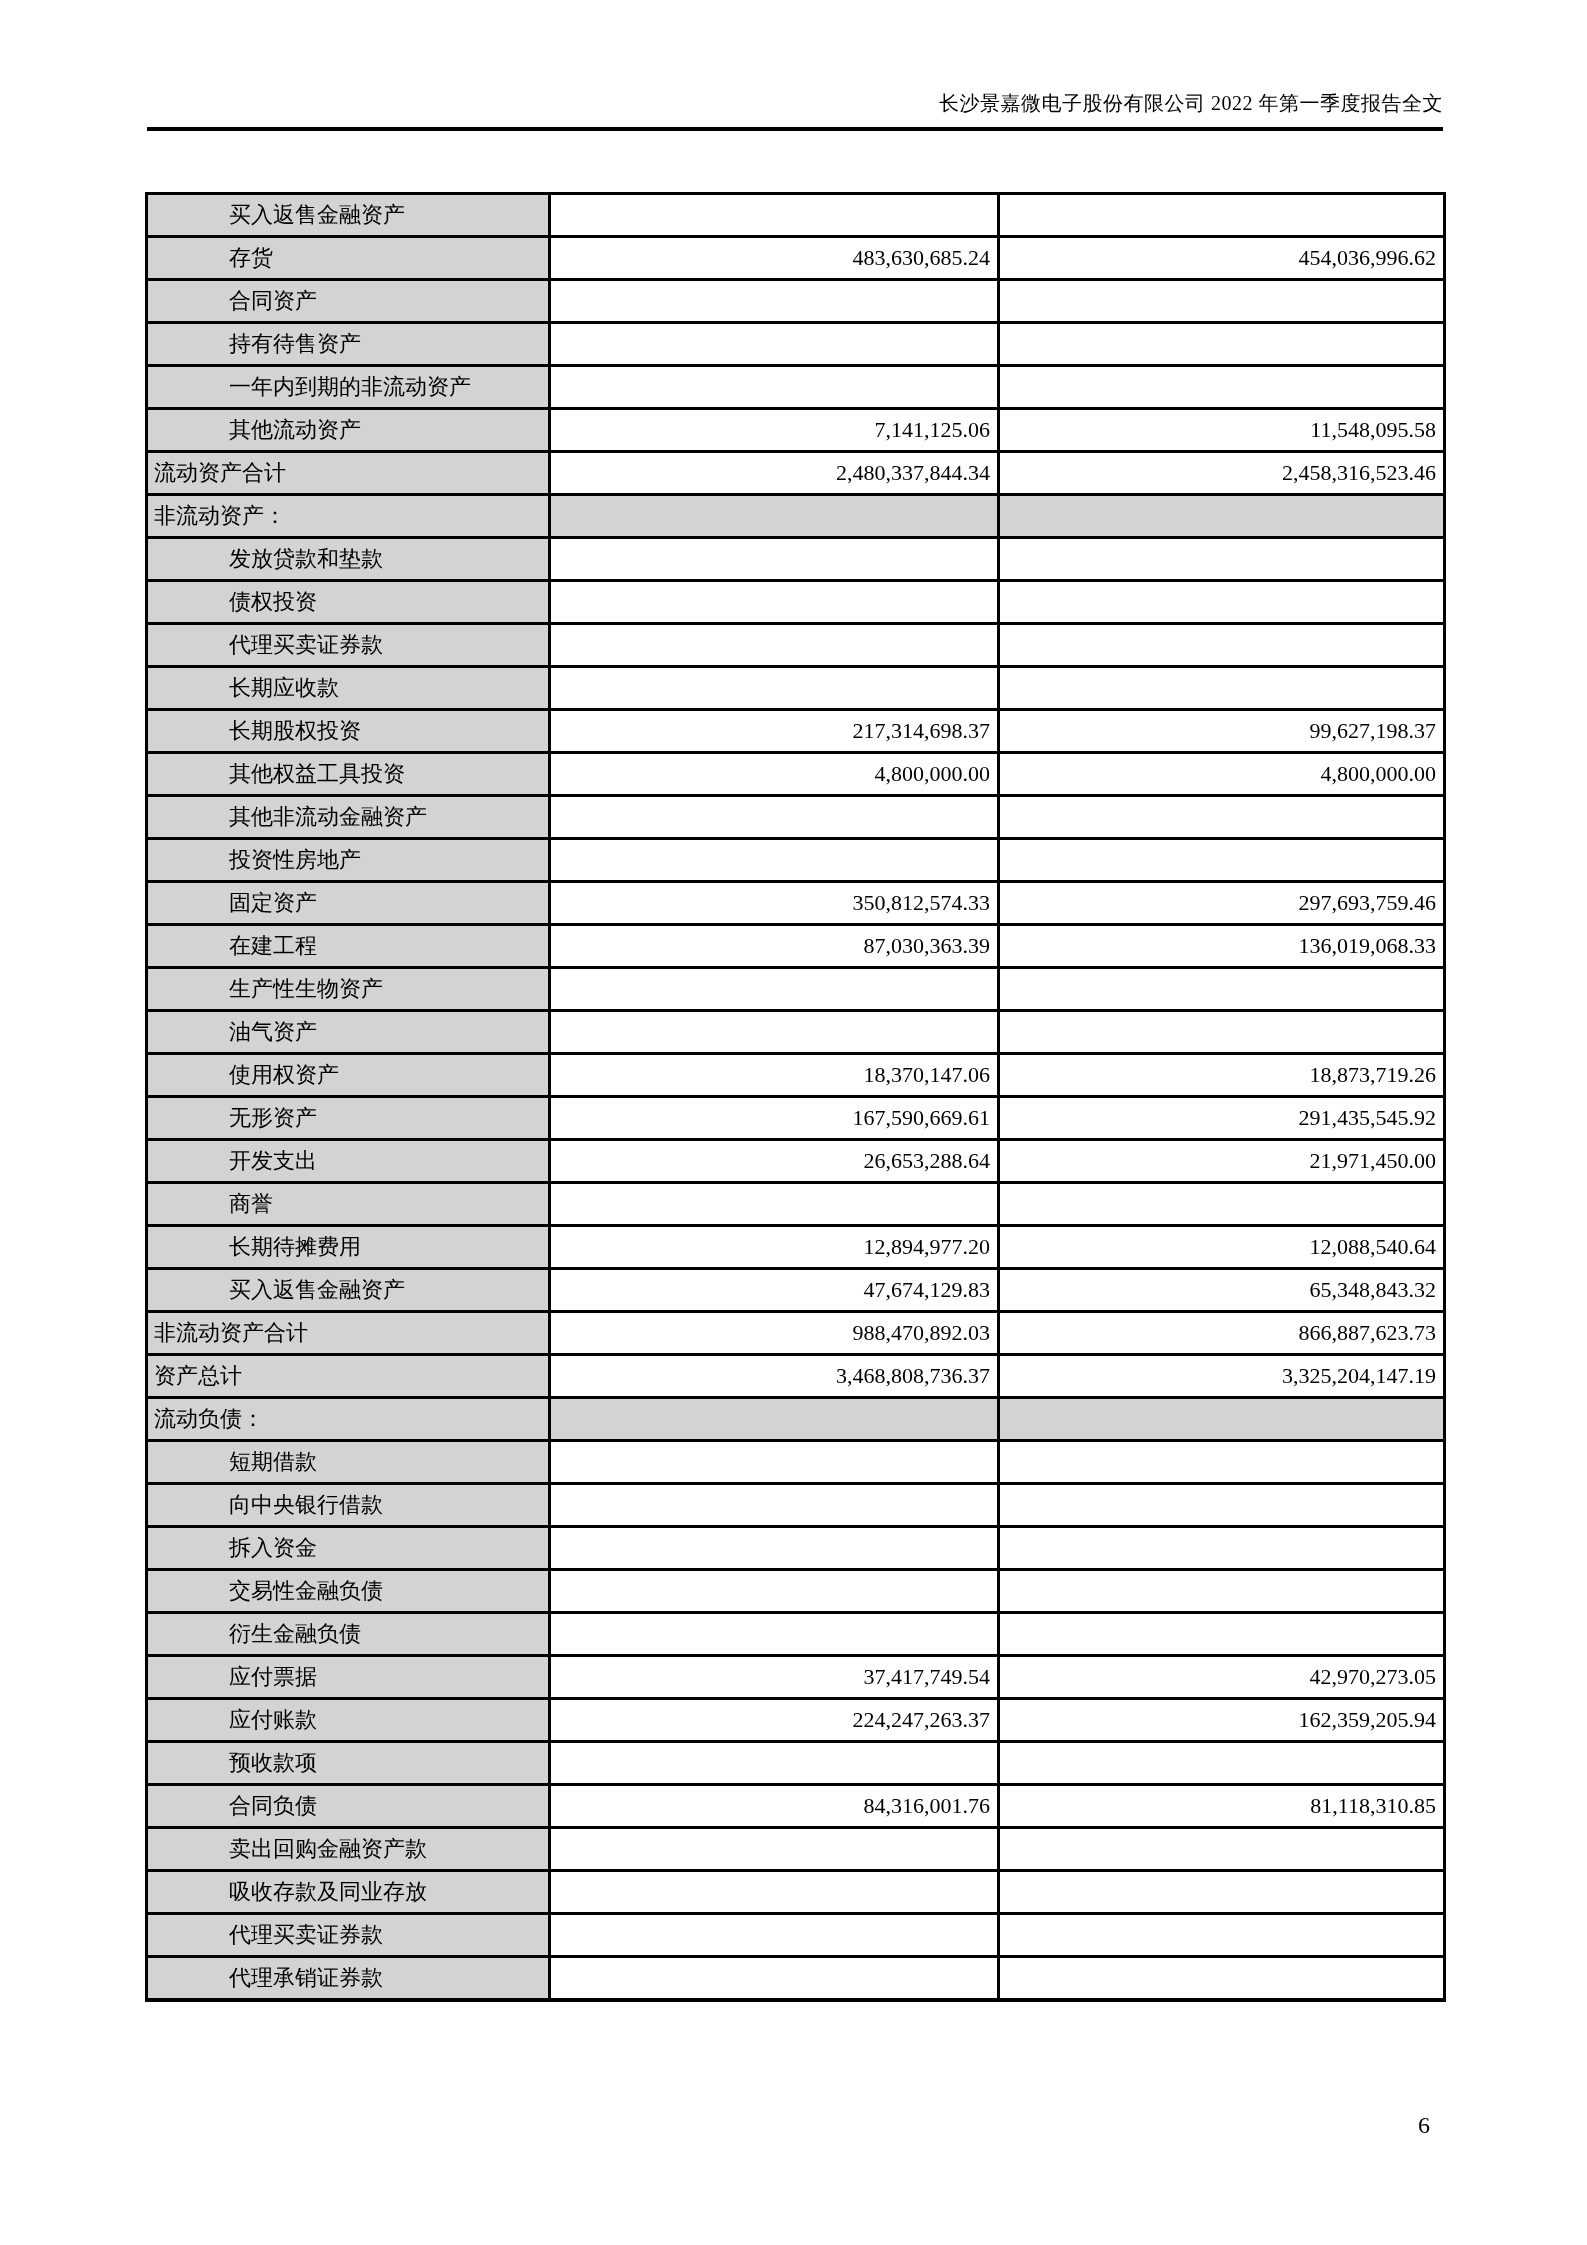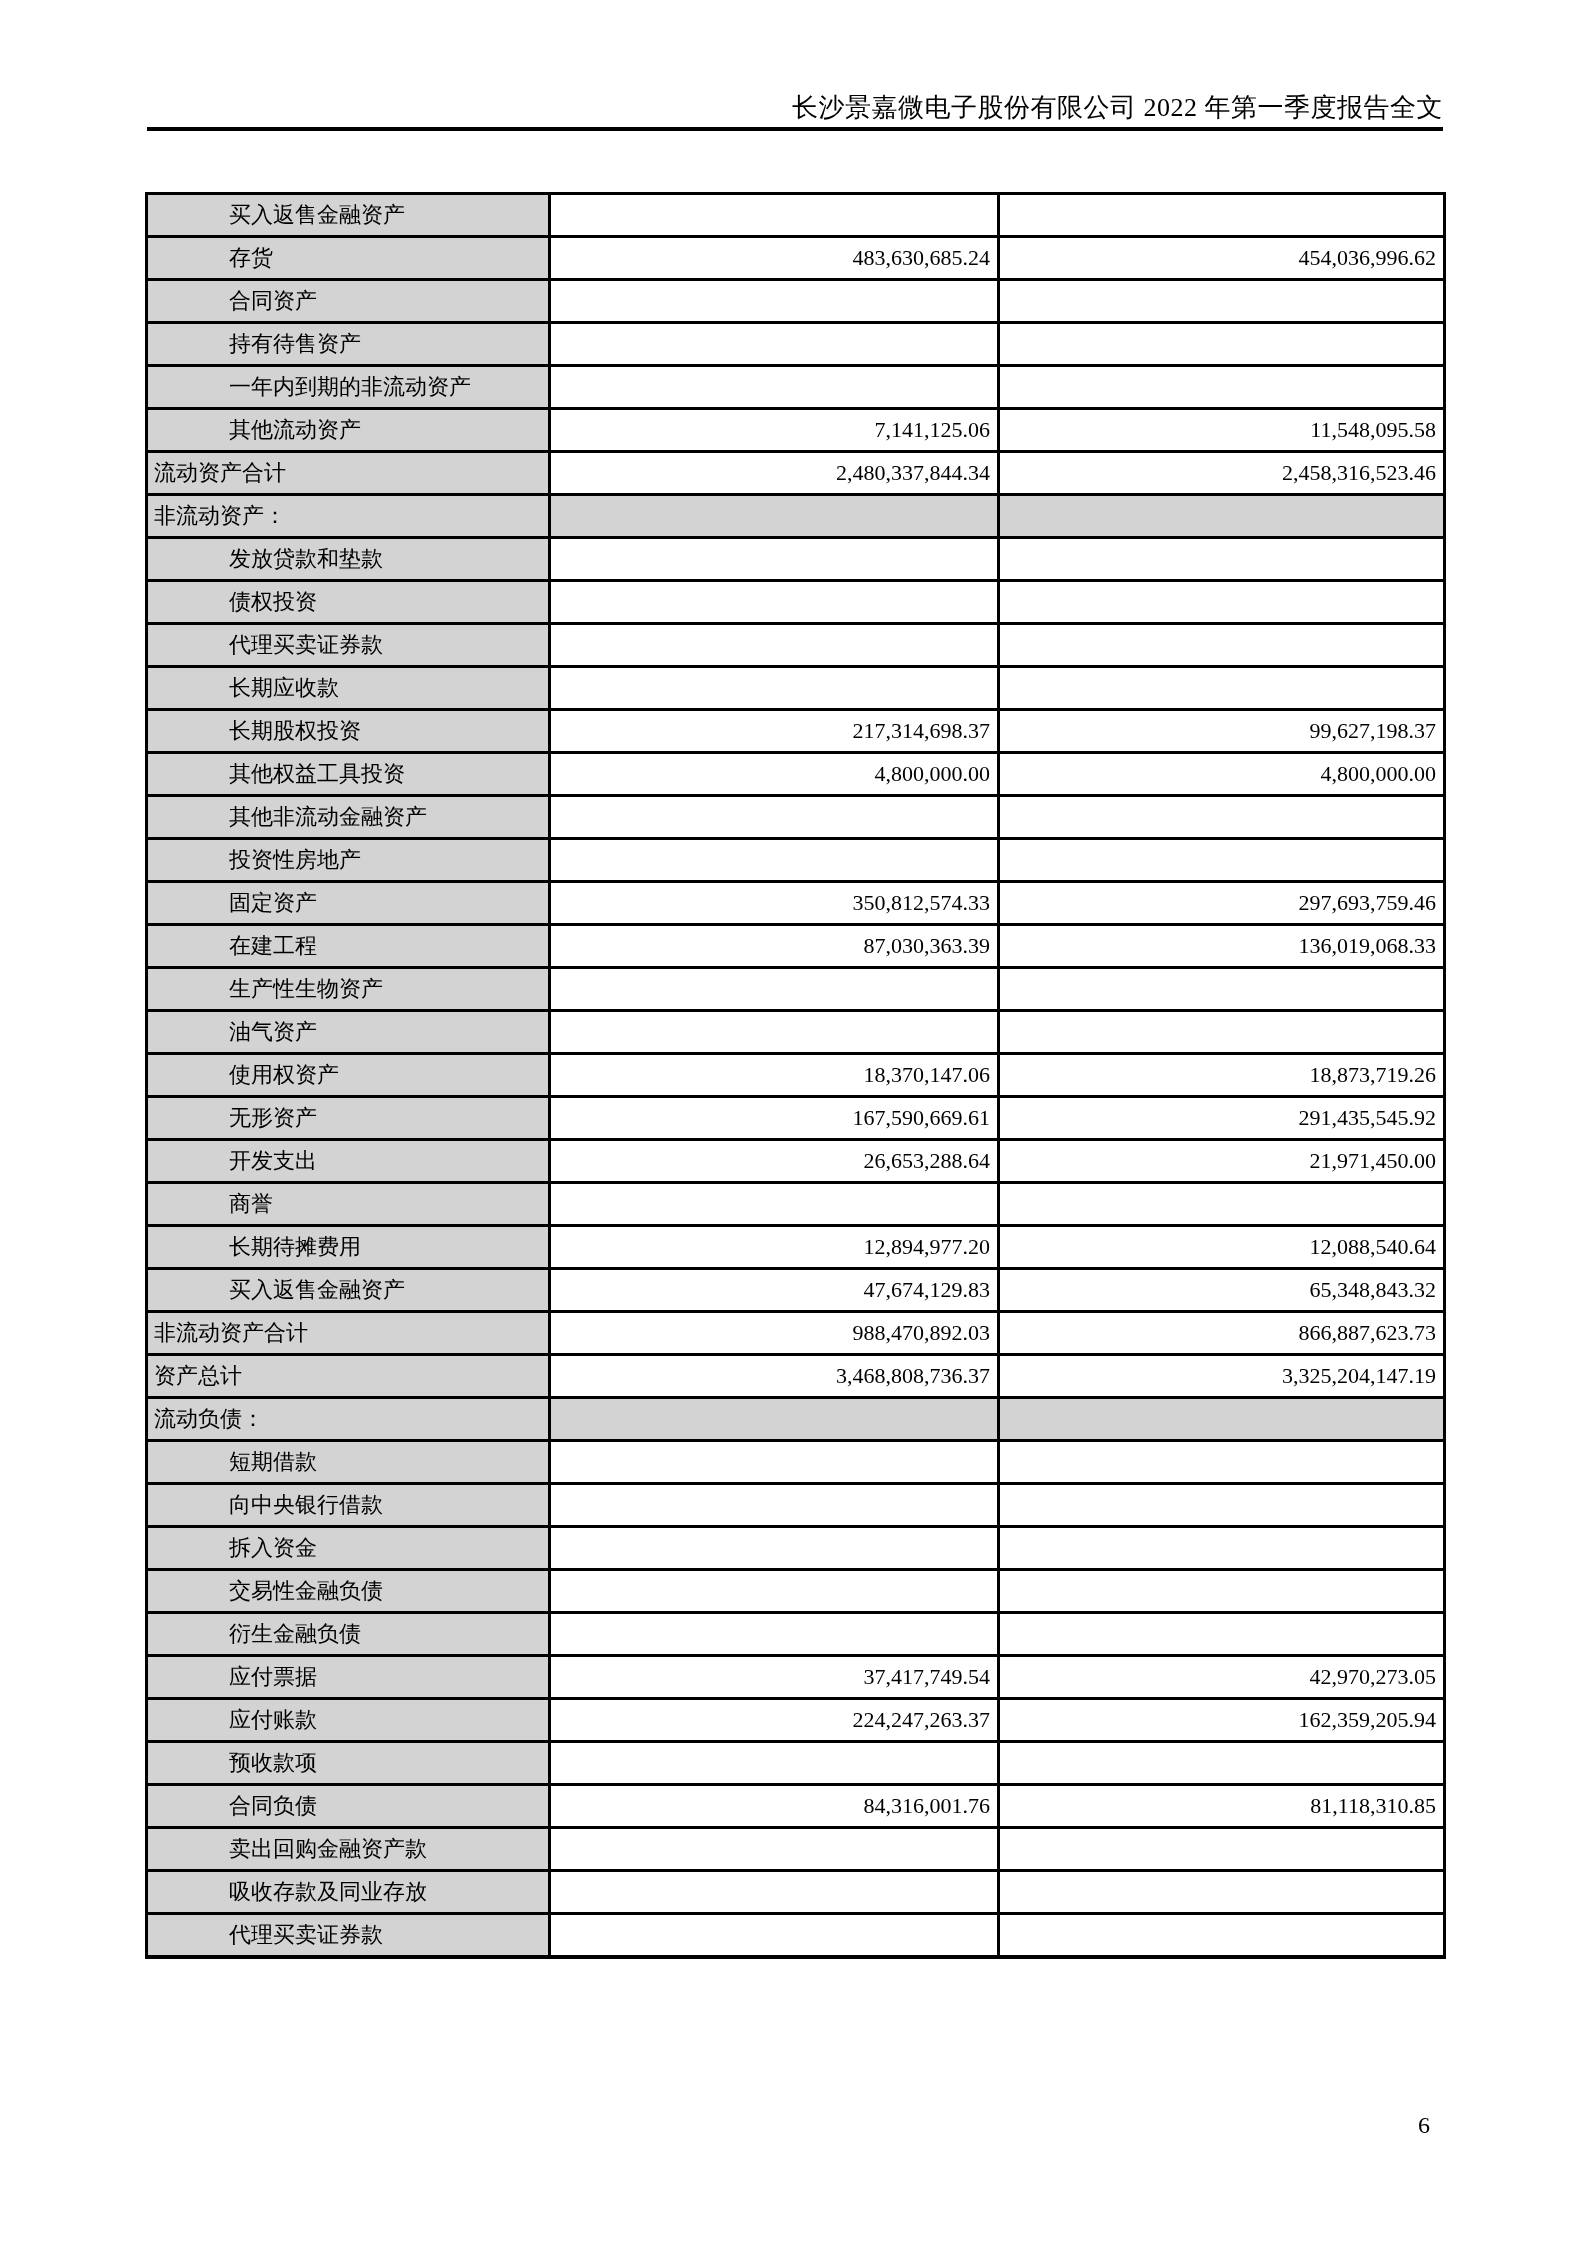--- a/index.html
+++ b/index.html
@@ -11,21 +11,21 @@
     overflow: hidden;
     font-family: "Liberation Serif", "DejaVu Serif", serif;
     color: #000;
   }
   .page-header {
     position: absolute;
     left: 147px;
     width: 1296px;
     top: 90px;
     text-align: right;
-    font-size: 26px;
+    font-size: 20px;
     letter-spacing: 0.5px;
     white-space: nowrap;
   }
   .header-rule {
     position: absolute;
     left: 147px;
     width: 1296px;
     top: 127px;
     height: 4px;
     background: #000;
@@ -282,16 +282,21 @@
       <tr>
     <td class="label-cell indent">吸收存款及同业存放</td>
     <td class="value-cell"></td>
     <td class="value-cell"></td>
   </tr>
       <tr>
     <td class="label-cell indent">代理买卖证券款</td>
     <td class="value-cell"></td>
     <td class="value-cell"></td>
   </tr>
+      <tr>
+    <td class="label-cell indent">代理承销证券款</td>
+    <td class="value-cell"></td>
+    <td class="value-cell"></td>
+  </tr>
     </tbody>
 </table>
 
 <div class="page-number">6</div>
 
 </body></html>

